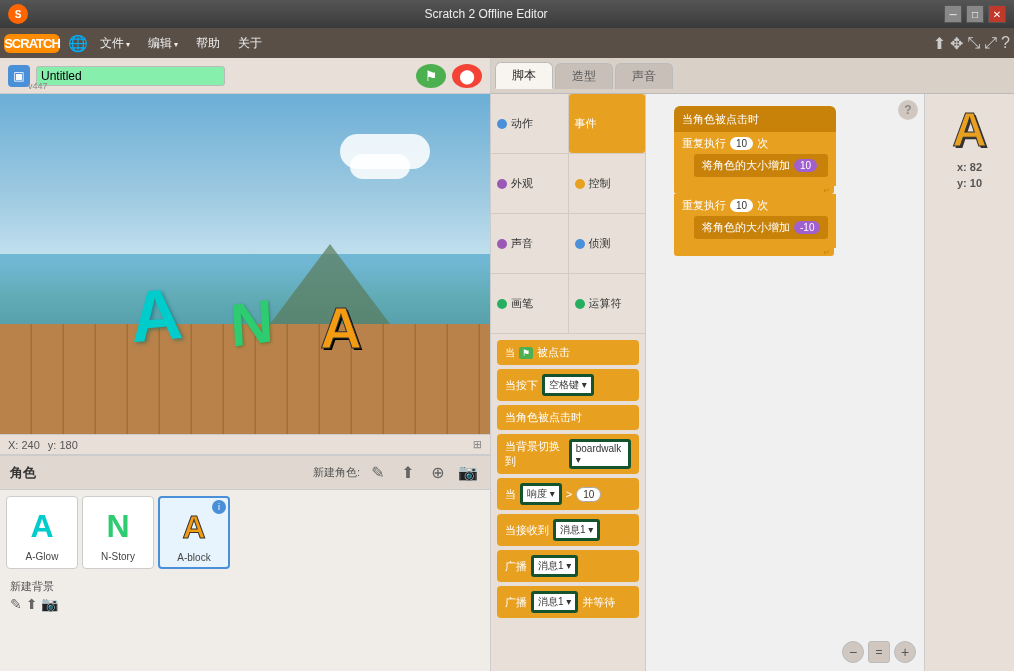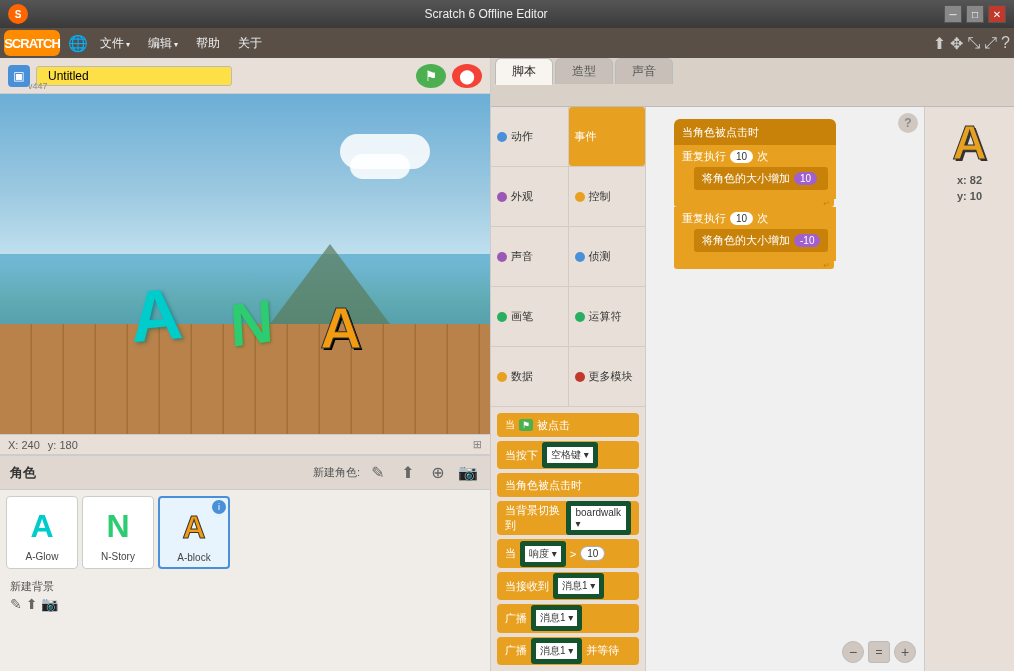--- a/index.html
+++ b/index.html
@@ -32,21 +32,21 @@
     
     #menubar {
       background: #594f47;
       height: 30px;
       display: flex;
       align-items: center;
       padding: 0 4px;
       gap: 2px;
     }
     .scratch-logo-img {
-      width: 56px; height: 26px;
+      width: 56px; height: 19px;
       background: #ff8c00;
       border-radius: 6px;
       display: flex; align-items: center; justify-content: center;
       color: #fff;
       font-weight: bold;
       font-size: 13px;
       letter-spacing: -1px;
       margin-right: 4px;
     }
     .menu-globe {
@@ -97,23 +97,23 @@
       background: #4a90d9;
       border-radius: 4px;
       display: flex; align-items: center; justify-content: center;
       color: white;
       font-size: 12px;
     }
     .stage-title-input {
       flex: 1;
       border: 1px solid #bbb;
       border-radius: 3px;
-      padding: 2px 11px;
+      padding: 2px 4px;
       font-size: 12px;
-      background: #fde047;
+      background: #86efac;
     }
     .stage-btn-green {
       width: 30px; height: 24px;
       background: #4caf50;
       border-radius: 50%;
       display: flex; align-items: center; justify-content: center;
       color: white;
       font-size: 14px;
       cursor: pointer;
     }
@@ -309,24 +309,24 @@
     #right-panel {
       flex: 1;
       display: flex;
       flex-direction: column;
       background: #f8f5f0;
       border-left: 1px solid #ccc;
     }
 
     
     #tabs {
-      height: 49px;
+      height: 36px;
       background: #d9d0c8;
       display: flex;
-      align-items: flex-start;
+      align-items: center;
       padding: 0 4px;
       border-bottom: 1px solid #bbb;
     }
     .tab {
       padding: 4px 16px;
       border-radius: 6px 6px 0 0;
       cursor: pointer;
       font-size: 12px;
       color: #555;
       background: #c8bfb8;
@@ -404,21 +404,21 @@
       display: flex;
       align-items: center;
       gap: 4px;
       min-height: 24px;
     }
     .block-item.orange { background: #e8a020; }
 
     .block-dropdown {
       background: white;
       color: #333;
-      border: 5px solid #14532d;
+      border: 3px solid #14532d;
       border-radius: 3px;
       padding: 1px 4px;
       font-size: 10px;
     }
 
     .block-input-oval {
       background: white;
       color: #333;
       border-radius: 10px;
       padding: 1px 6px;
@@ -527,21 +527,21 @@
       border: 1px solid #bbb;
     }
   </style>
 </head>
 <body>
 
 <div id="titlebar">
   <div style="width:20px; height:20px; background:#ff6600; border-radius:50%; display:flex;align-items:center;justify-content:center;">
     <span style="color:white;font-size:10px;font-weight:bold;">S</span>
   </div>
-  <div class="title">Scratch 6 Offline Editor</div>
+  <div class="title">Scratch 2 Offline Editor</div>
   <div class="win-controls">
     <div class="win-btn">─</div>
     <div class="win-btn">□</div>
     <div class="win-btn close">✕</div>
   </div>
 </div>
 
 <div id="menubar">
   <div class="scratch-logo-img">SCRATCH</div>
   <div class="menu-globe">🌐</div>
@@ -683,30 +683,20 @@
             <div class="block-cat-left">
               <div class="cat-dot" style="background:#27ae60;"></div>
               <span class="cat-label">画笔</span>
             </div>
             <div class="block-cat-right">
               <div class="cat-dot" style="background:#27ae60;"></div>
               <span class="cat-label">运算符</span>
             </div>
           </div>
 
-          <div class="block-cat-row">
-            <div class="block-cat-left">
-              <div class="cat-dot" style="background:#e8a020;"></div>
-              <span class="cat-label">数据</span>
-            </div>
-            <div class="block-cat-right">
-              <div class="cat-dot" style="background:#c0392b;"></div>
-              <span class="cat-label">更多模块</span>
-            </div>
-          </div>
         </div>
 
         <div id="block-list">
           <div class="block-item orange">
             <span style="color:#fff;font-size:10px;">当</span>
             <span style="background:#4caf50;color:white;border-radius:2px;padding:1px 3px;font-size:9px;">⚑</span>
             <span>被点击</span>
           </div>
           <div class="block-item orange">
             <span>当按下</span>

